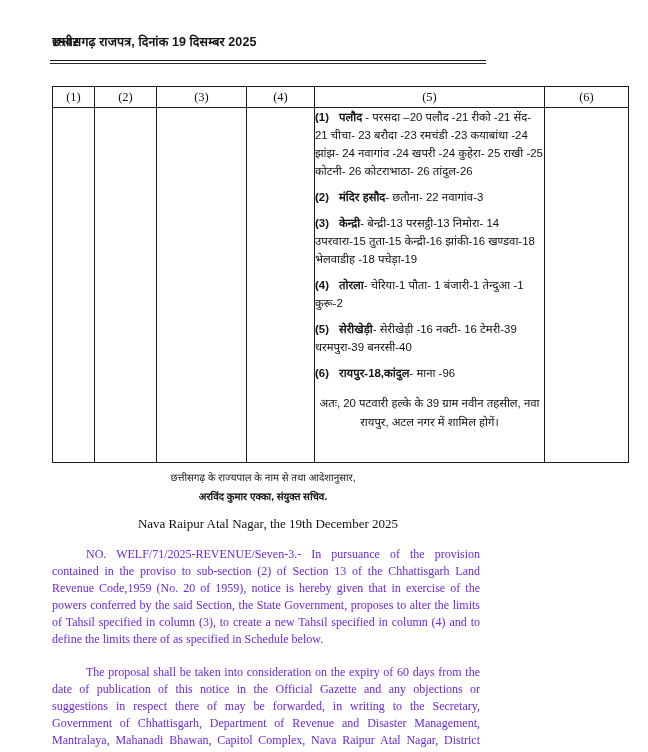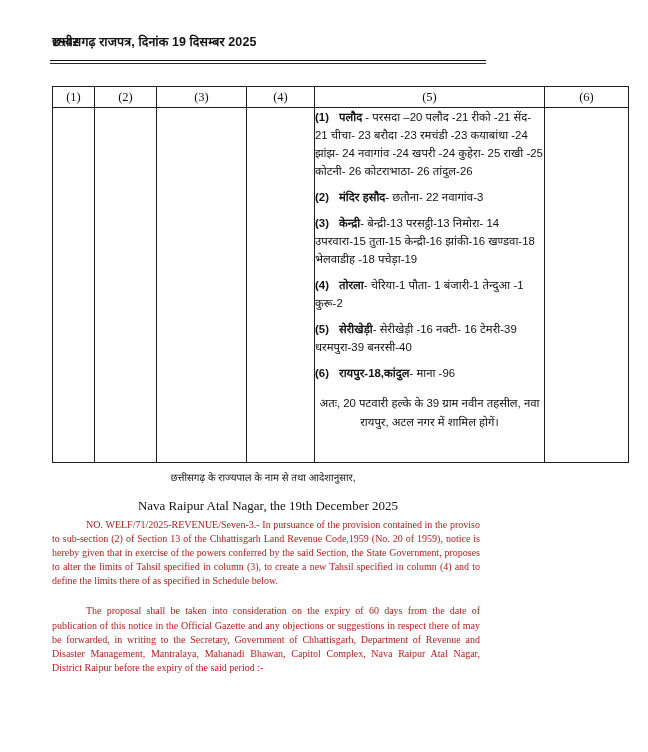--- a/index.html
+++ b/index.html
@@ -152,25 +152,25 @@
   .notice-title {
     margin-top: 16px;
     text-align: center;
     font-family: "Liberation Serif", serif;
     font-size: 13px;
     letter-spacing: 0.9px;
     color: #111;
   }
 
   .body-para {
-    margin: 4px 40px 0 36px;
-    font-family: "Liberation Serif", serif;
-    font-size: 10px;
+    margin: 14px 40px 0 36px;
+    font-family: "Liberation Serif", serif;
+    font-size: 12px;
     line-height: 1.42;
-    color: #b91c1c;
+    color: #6d28d9;
     text-align: justify;
     text-indent: 34px;
   }
   .body-para.second {
     margin-top: 16px;
   }
 </style>
 </head>
 <body>
 
@@ -239,20 +239,21 @@
 
           </td>
           <td class="cell-empty"></td>
         </tr>
       </tbody>
     </table>
   </div>
 
   <div class="signature">
     <span>छत्तीसगढ़ के राज्यपाल के नाम से तथा आदेशानुसार,</span>
+    <span class="sig-name">अरविंद कुमार एक्का, संयुक्त सचिव.</span>
   </div>
 
   <div class="dateline">Nava Raipur Atal Nagar, the 19th December 2025</div>
 
 
   <p class="body-para">NO. WELF/71/2025-REVENUE/Seven-3.- In pursuance of the provision contained in the proviso to sub-section (2) of Section 13 of the Chhattisgarh Land Revenue Code,1959 (No. 20 of 1959), notice is hereby given that in exercise of the powers conferred by the said Section, the State Government, proposes to alter the limits of Tahsil specified in column (3), to create a new Tahsil specified in column (4) and to define the limits there of as specified in Schedule below.</p>
 
   <p class="body-para second">The proposal shall be taken into consideration on the expiry of 60 days from the date of publication of this notice in the Official Gazette and any objections or suggestions in respect there of may be forwarded, in writing to the Secretary, Government of Chhattisgarh, Department of Revenue and Disaster Management, Mantralaya, Mahanadi Bhawan, Capitol Complex, Nava Raipur Atal Nagar, District Raipur before the expiry of the said period :-</p>
 
 </div>

